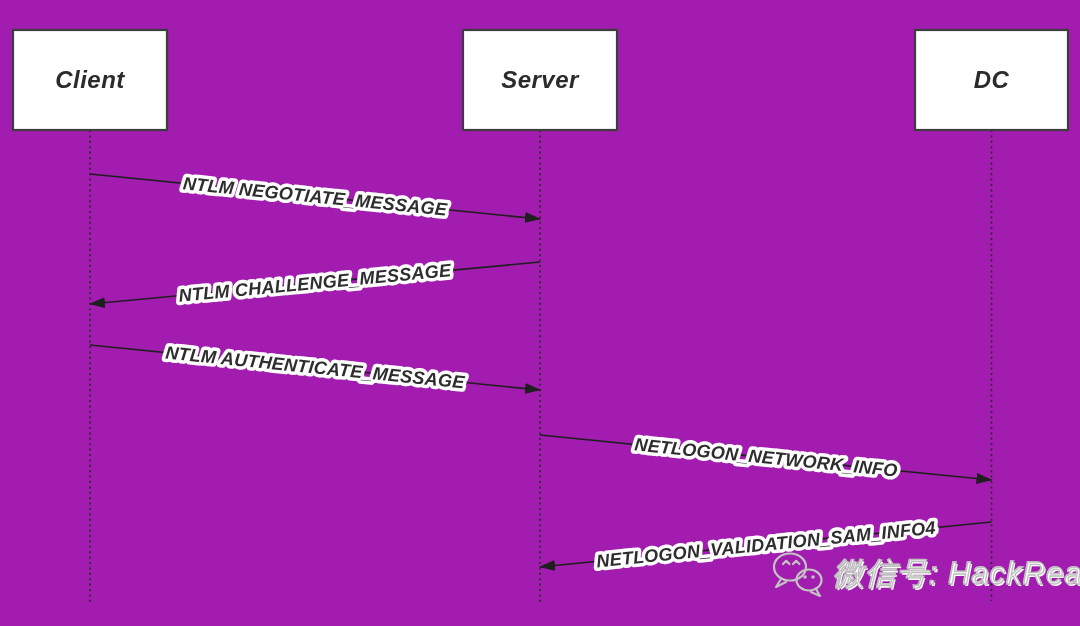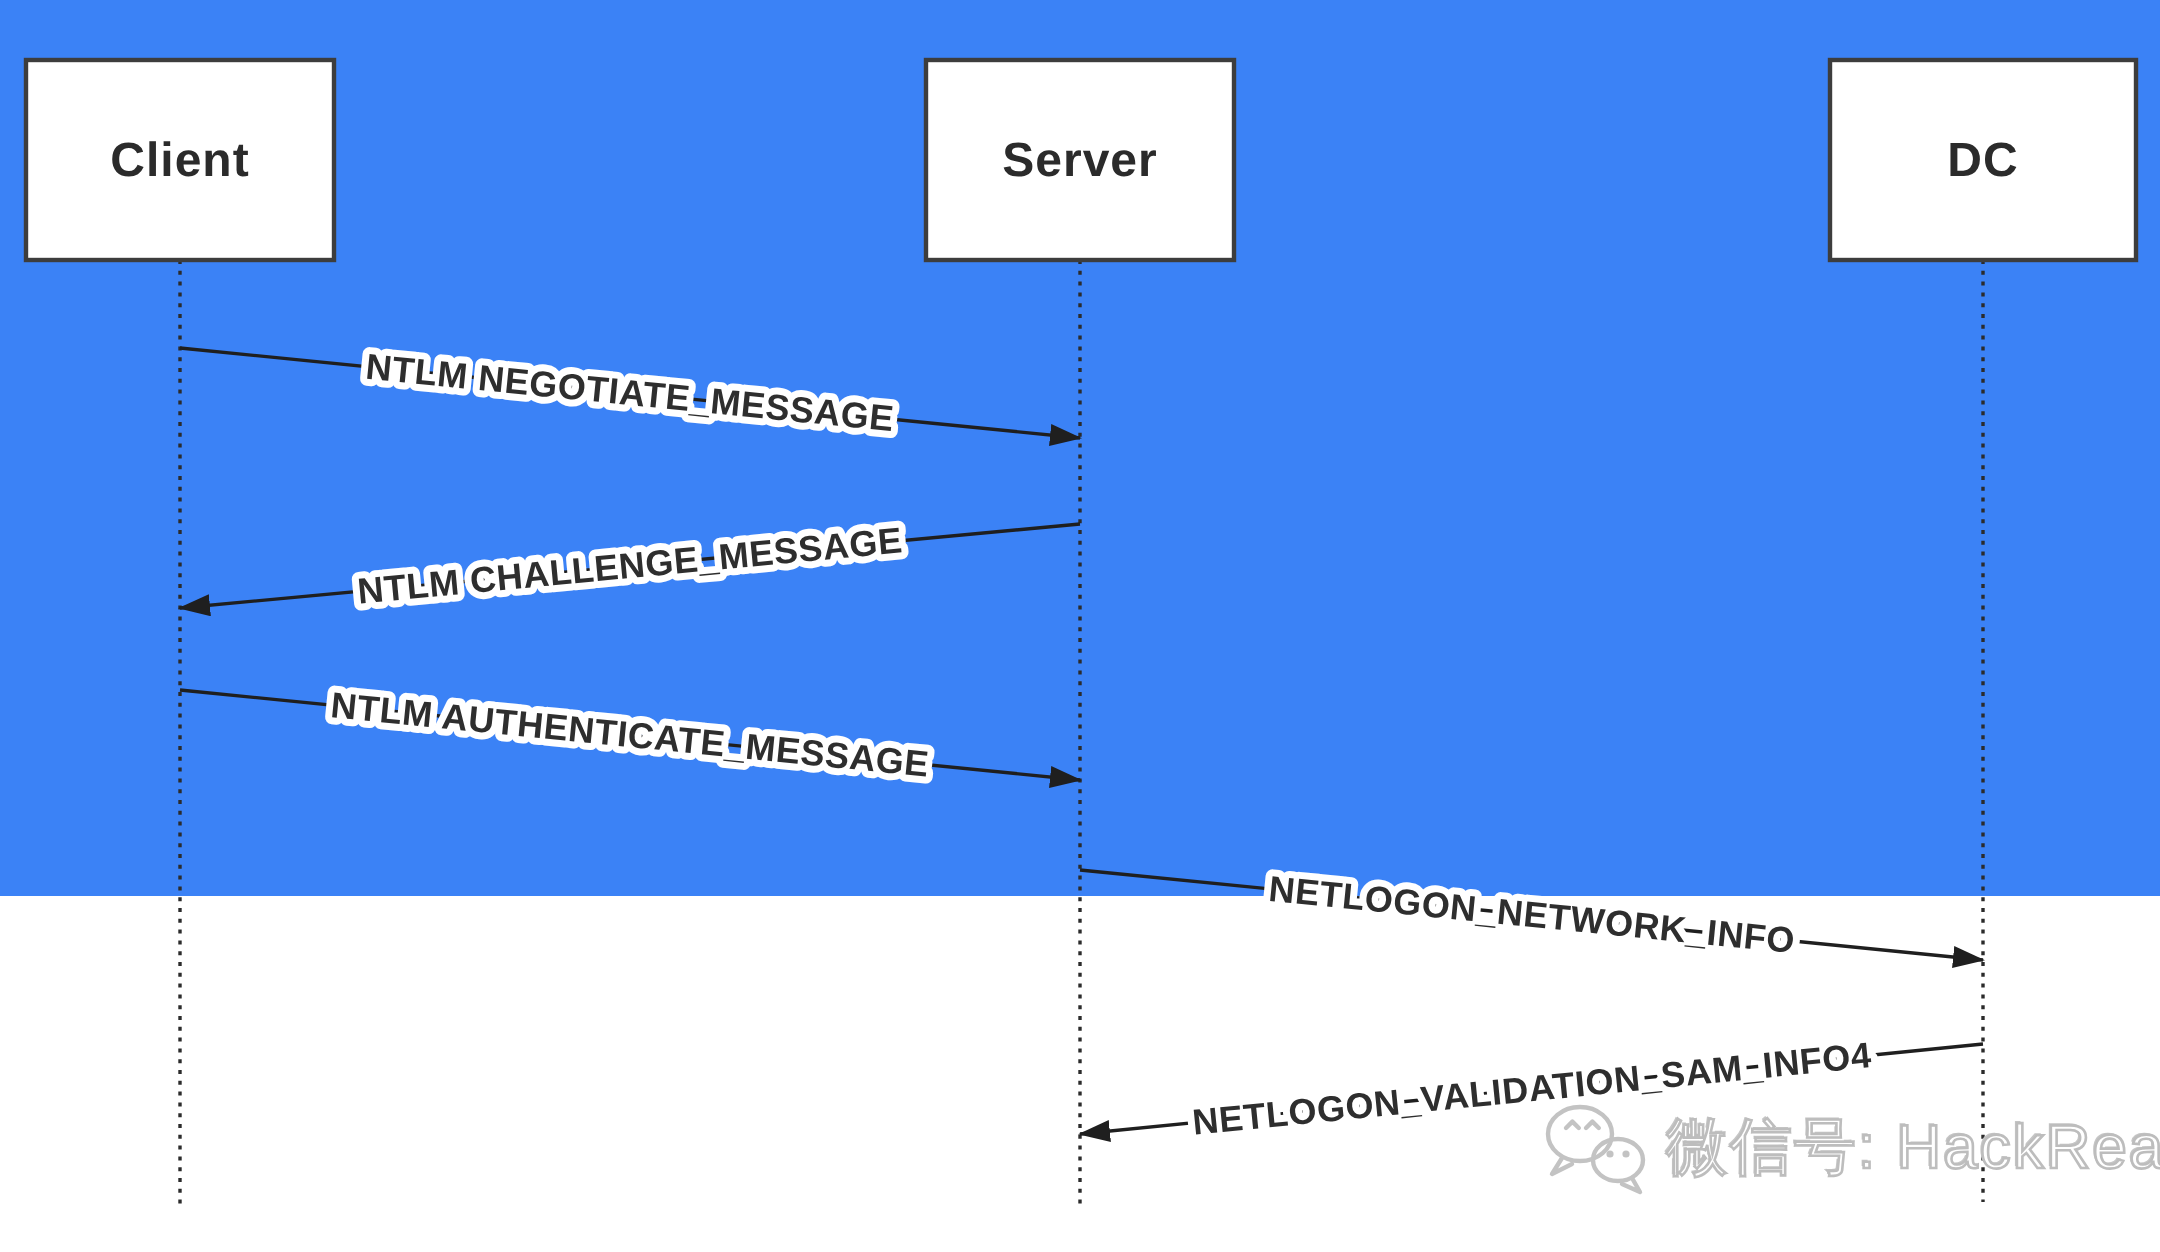--- a/index.html
+++ b/index.html
@@ -7,22 +7,23 @@
     padding: 0;
     width: 1080px;
     height: 626px;
     background: #ffffff;
     overflow: hidden;
     font-family: "Liberation Sans", "DejaVu Sans", sans-serif;
   }
   .stage {
     position: relative;
     width: 1080px;
-    height: 448px;
-    background: #3b82f6;
+    height: 626px;
+    background: #a21caf;
+    font-style: italic;
   }
   svg.diagram {
     position: absolute;
     left: 0;
     top: 0;
   }
   .actor-box {
     fill: #ffffff;
     stroke: #3d3d3d;
     stroke-width: 2.2;

